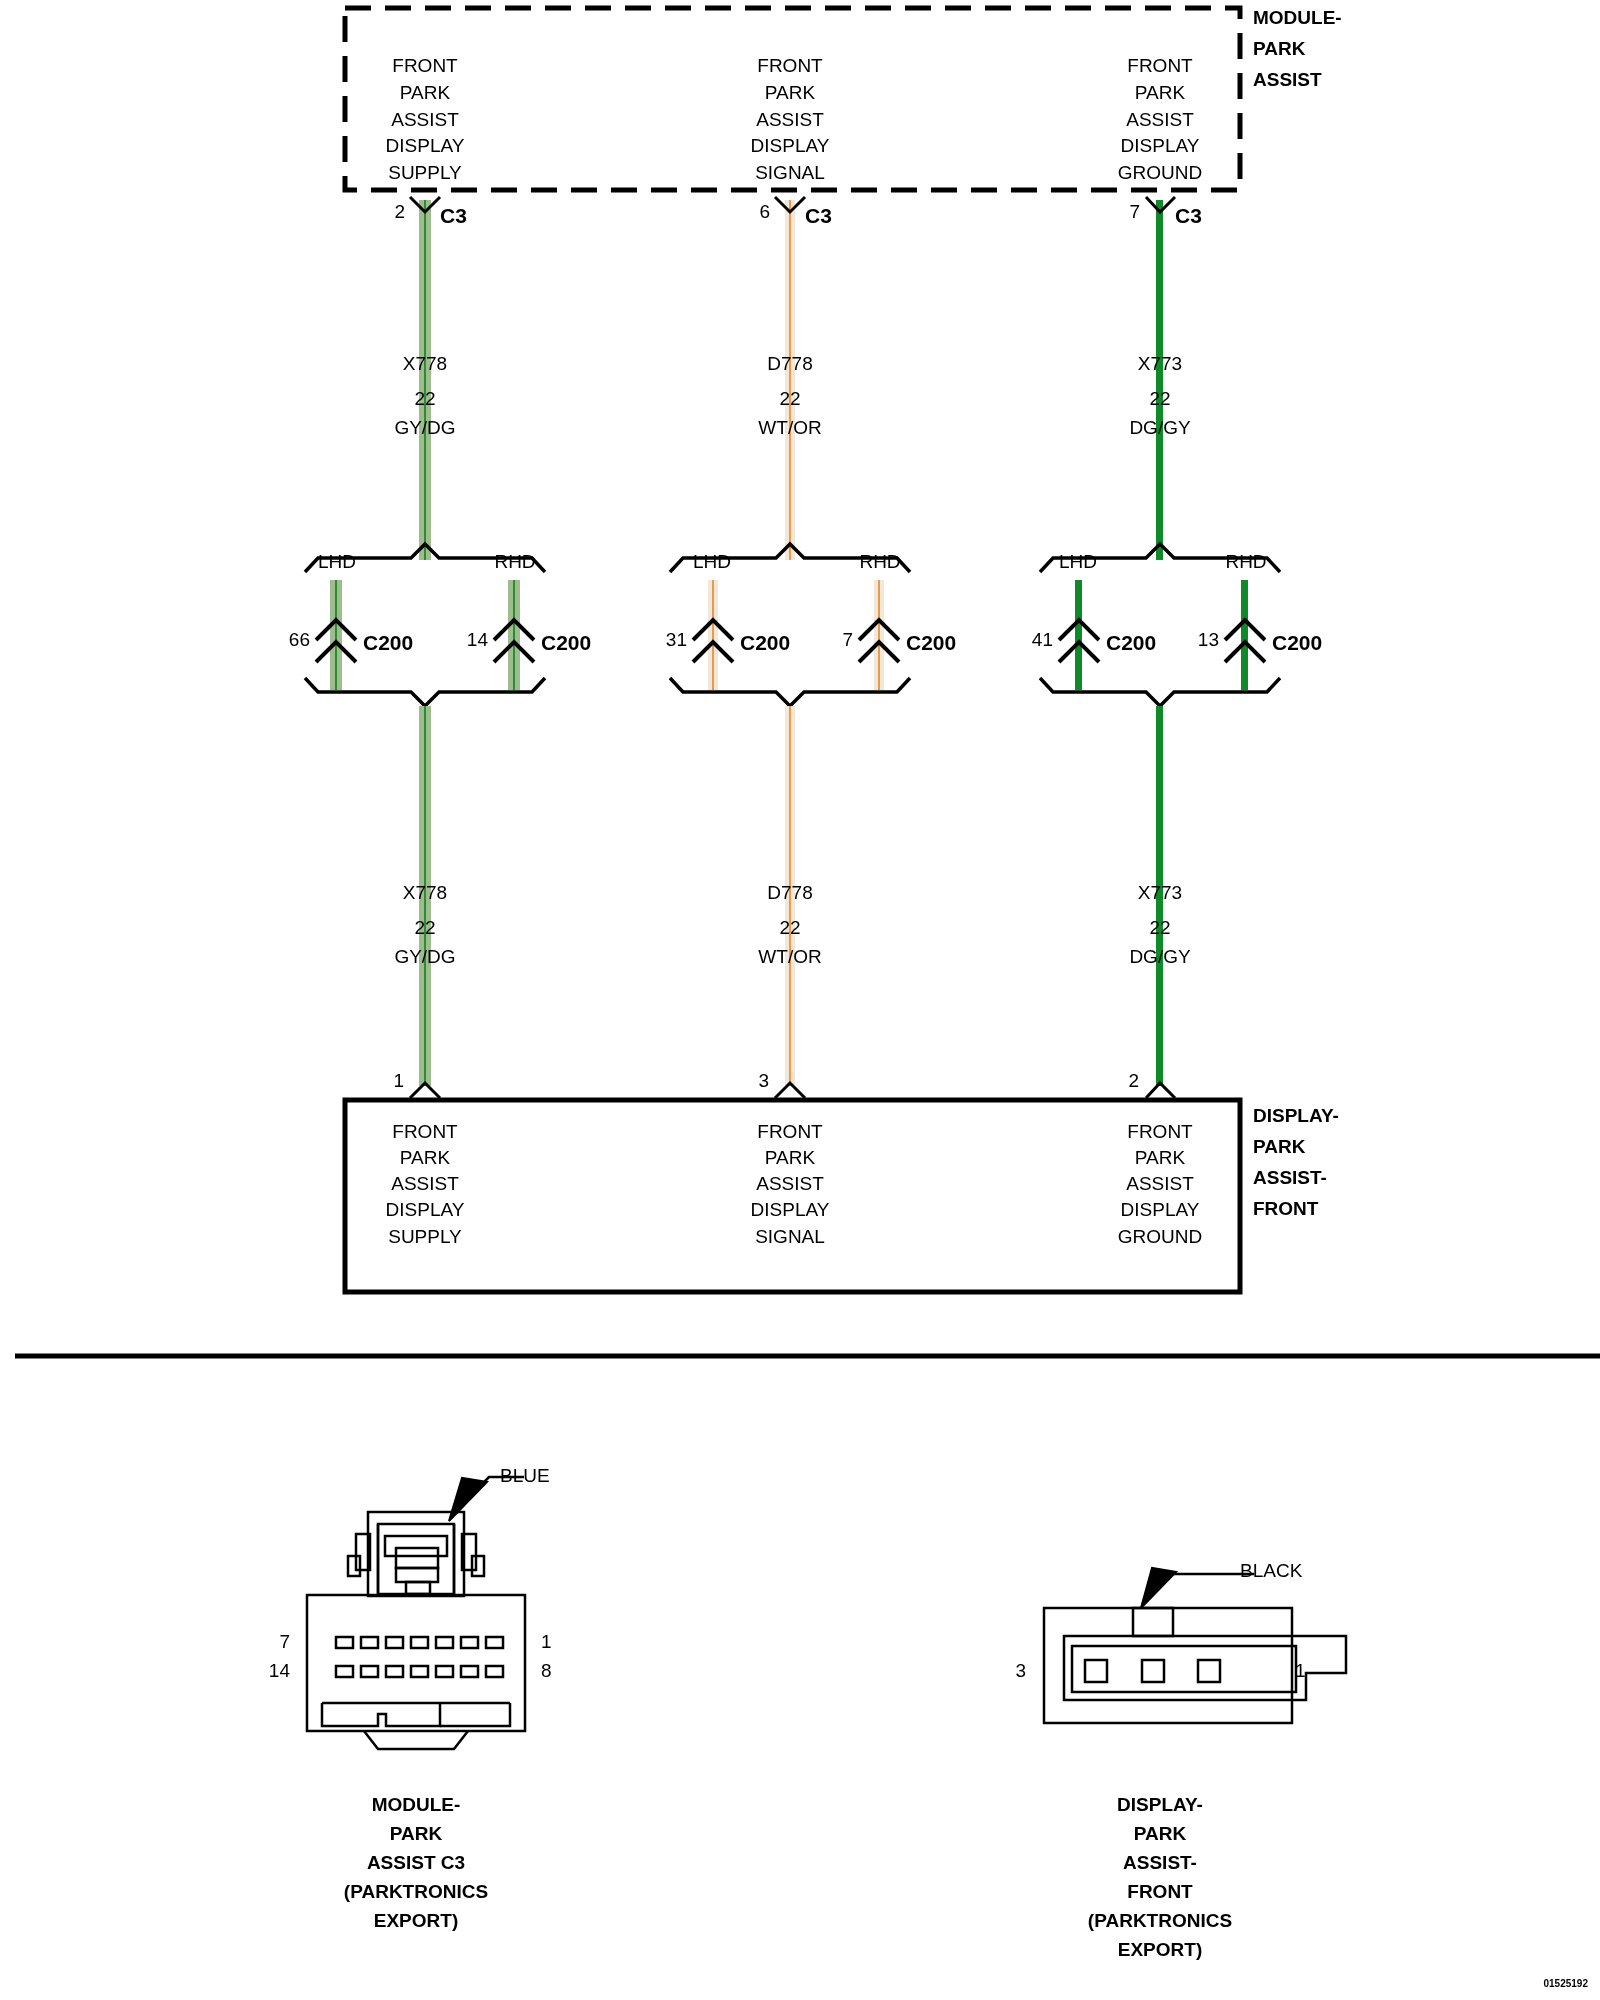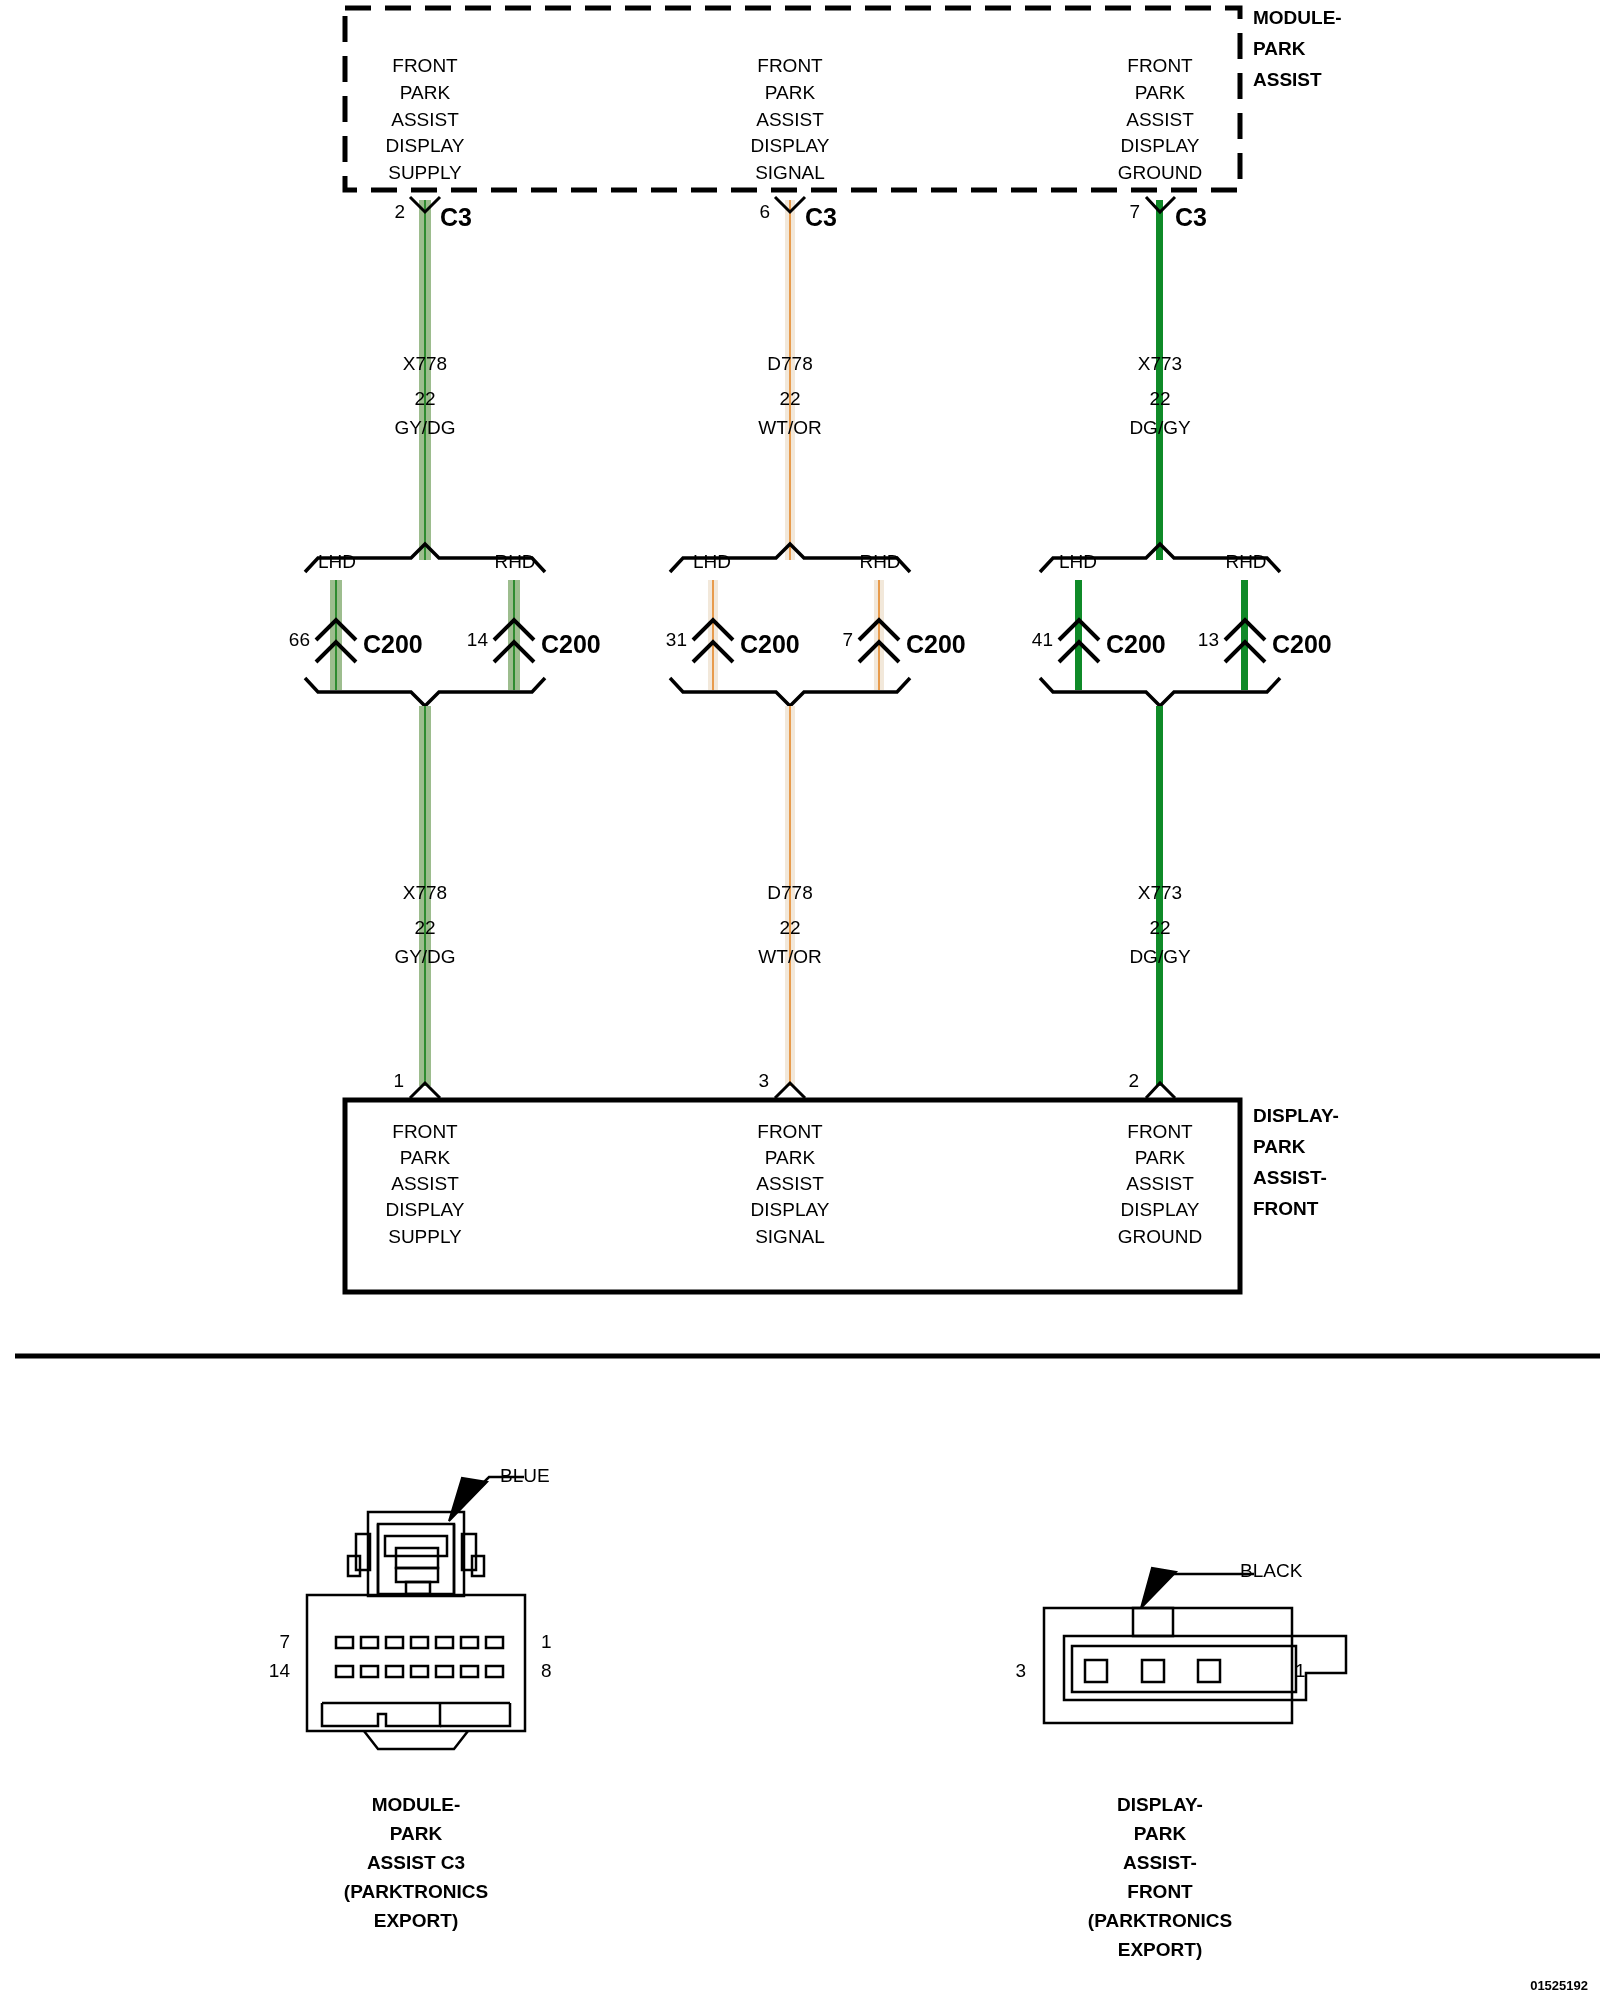--- a/index.html
+++ b/index.html
@@ -9,24 +9,24 @@
     font-family:"Liberation Sans","DejaVu Sans",sans-serif;
     color:#000;overflow:hidden;
   }
   .stage{position:absolute;left:0;top:0;width:1600px;height:2000px;}
   svg.layer{position:absolute;left:0;top:0;width:1600px;height:2000px;}
   .txt{position:absolute;white-space:pre;line-height:1;}
   
   .lbl{font-size:19px;color:#000;}
   .lbl-b{font-size:19px;font-weight:bold;color:#000;}
   .pin{font-size:19px;}
-  .conn{font-size:25px;font-weight:bold;}
+  .conn{font-size:21px;font-weight:bold;}
   .side{font-size:19px;}
   .cap{font-size:19px;font-weight:bold;}
-  .small-id{font-size:13px;font-weight:bold;}
+  .small-id{font-size:10px;font-weight:bold;}
   .ctr{transform:translateX(-50%);text-align:center;}
   .rt{transform:translateX(-100%);text-align:right;}
 </style>
 </head>
 <body>
 
 <div class="stage">
 
   <svg class="layer" viewBox="0 0 1600 2000">
     <defs>

